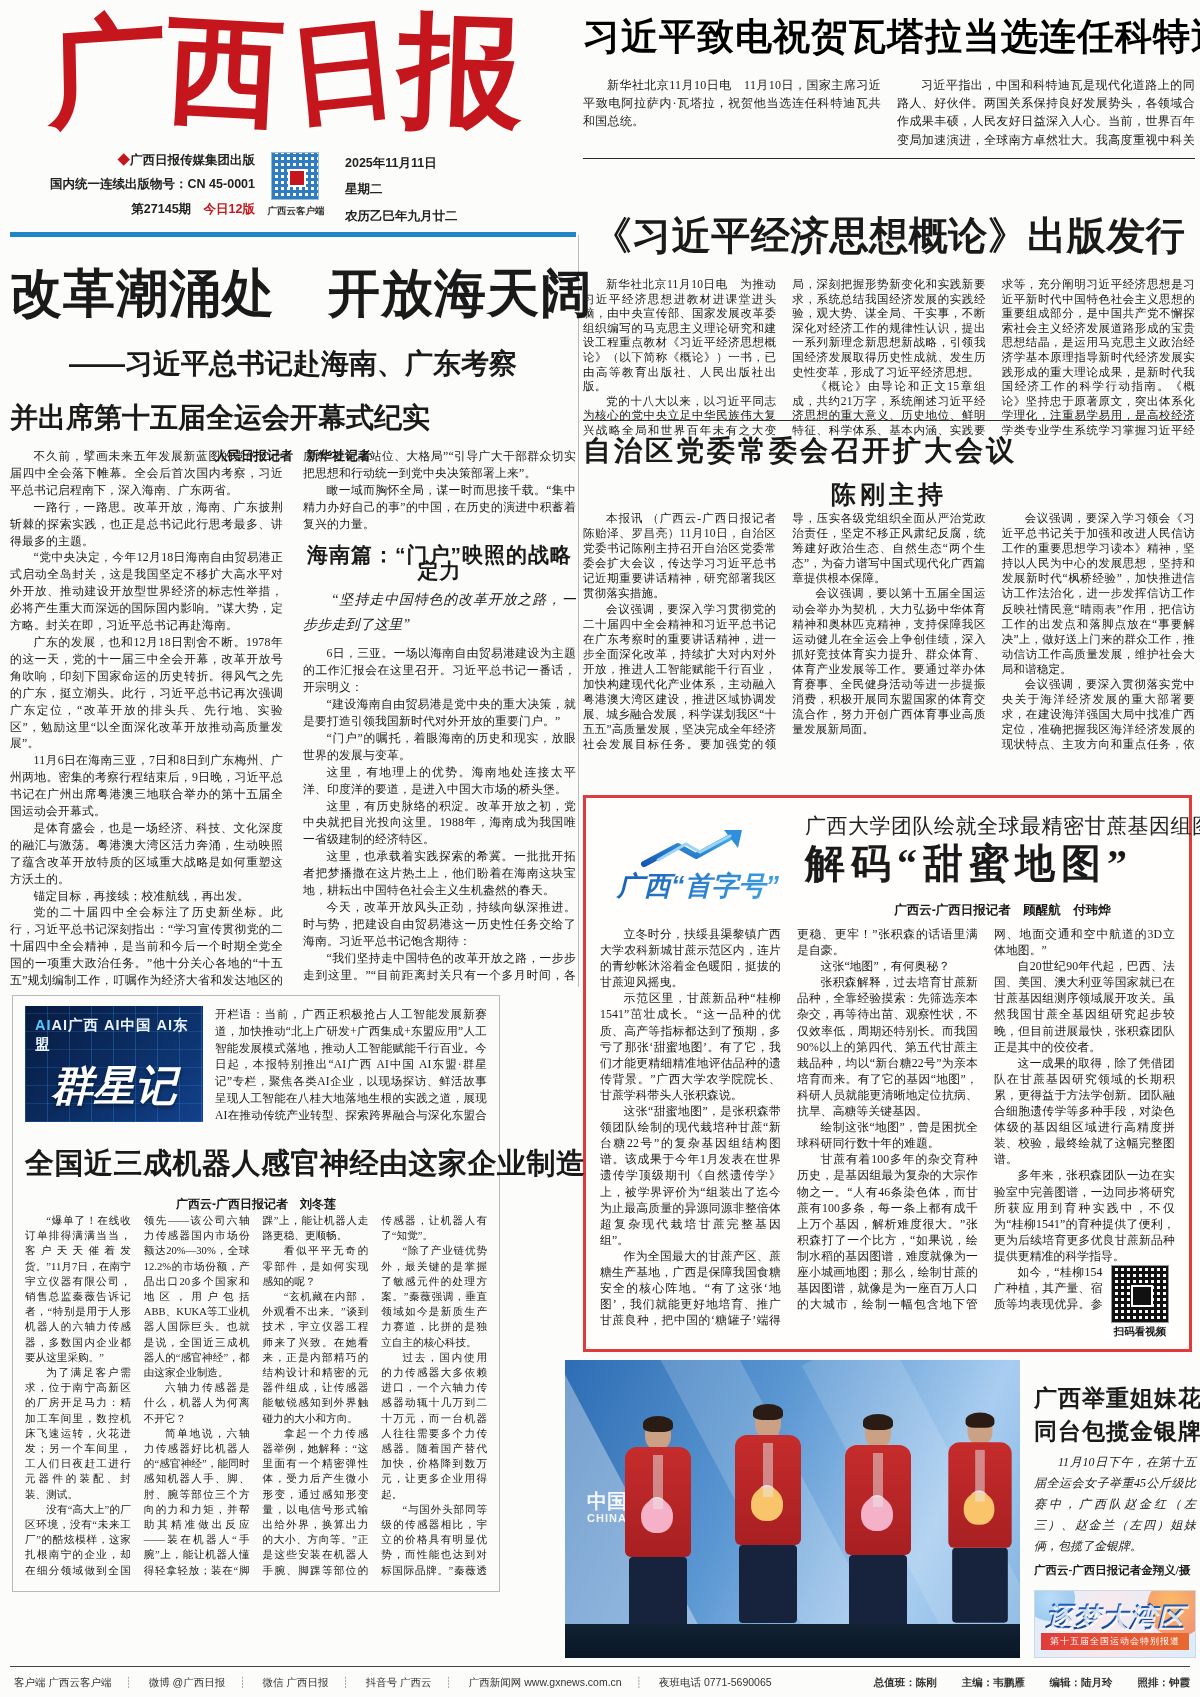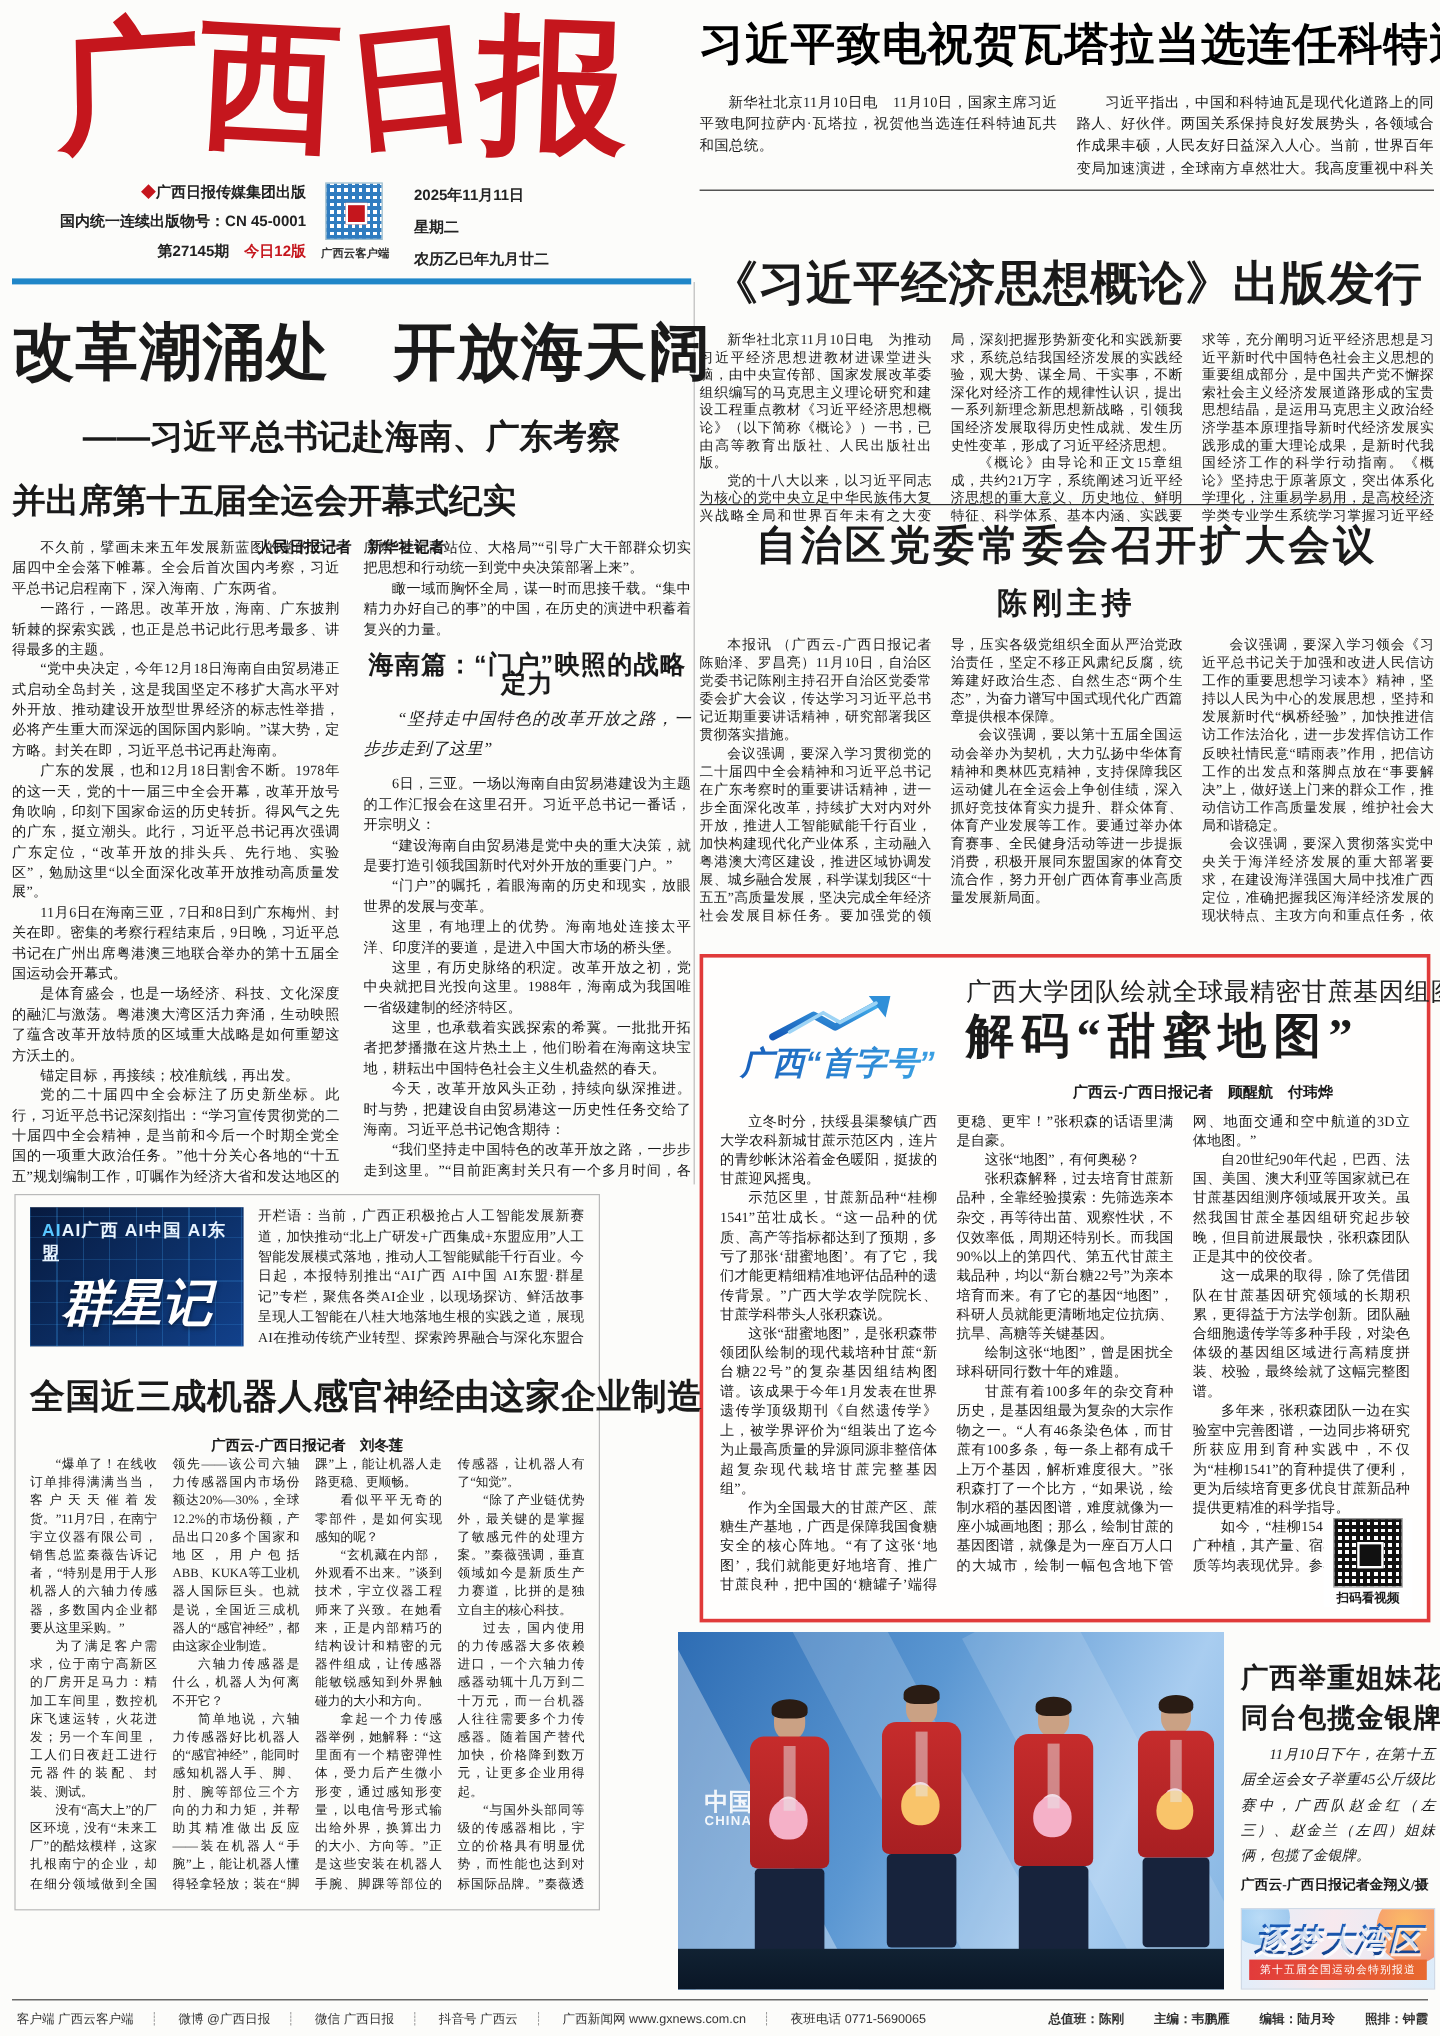--- a/index.html
+++ b/index.html
@@ -34,23 +34,23 @@
   .tr-art h1 { font-family:"Liberation Sans",sans-serif; font-size:37px; font-weight:900; letter-spacing:1px; white-space:nowrap; color:#000; }
   .tr-art .cols { margin-top:14px; column-count:2; font-size:12px; line-height:1.52; height:82px; letter-spacing:.3px; }
 
   
   .jj-art { position:absolute; left:583px; top:163px; width:612px;margin-top:46px; }
   .jj-art h1 { font-family:"Liberation Sans",sans-serif; text-align:center; font-size:39px; font-weight:900; letter-spacing:.5px; white-space:nowrap; }
   .jj-art .cols { margin-top:14px; column-count:3; font-size:11.5px; line-height:14.6px; height:172px; letter-spacing:.2px; }
 
   
   .cw-art { position:absolute; left:583px; top:432px; width:612px; }
-  .cw-art h1 { font-family:"Liberation Sans",sans-serif; text-align:center; font-size:34px; font-weight:900; letter-spacing:3px; white-space:nowrap; }
+  .cw-art h1 { font-family:"Liberation Sans",sans-serif; text-align:left; font-size:28px; font-weight:900; letter-spacing:3px; white-space:nowrap; }
   .cw-art h2 { text-align:center; font-size:25px; font-weight:bold; margin-top:8px; letter-spacing:4px; }
-  .cw-art .cols { margin-top:12px; column-count:3; font-size:11.5px; line-height:15.1px; height:242px; letter-spacing:.2px; }
+  .cw-art .cols { column-count:3; font-size:11.5px; line-height:15.1px; height:242px; letter-spacing:.2px; }
 
   
   .main-art { position:absolute; left:10px; top:232px; width:566px; }
   .main-art .blue-bar { height:5px; background:#1f86c8; margin-bottom:22px; }
   .main-art h1 { font-family:"Liberation Sans",sans-serif; font-size:52px; font-weight:900; letter-spacing:1px; white-space:nowrap; }
   .main-art .sub { font-family:"Liberation Sans",sans-serif; font-size:28px; font-weight:900; margin-top:16px; line-height:1.35; }
   .main-art .byline { text-align:center; font-size:13px; font-weight:bold; margin-top:10px; font-family:"Liberation Sans",sans-serif; }
   .main-body { position:absolute; left:10px; top:448px; width:566px; height:546px; column-count:2; column-gap:20px; overflow:hidden; text-align:justify; font-size:11.8px; line-height:16.9px; letter-spacing:.2px; }
   .main-body p { text-indent:2em; }
   .sec-head { font-family:"Liberation Sans",sans-serif; font-size:21px; font-weight:900; text-align:center; margin:14px 0 8px; letter-spacing:1px; text-indent:0 !important; }
@@ -184,21 +184,21 @@
     <div class="sub" style="text-align:center;">——习近平总书记赴海南、广东考察</div>
     <div class="sub">并出席第十五届全运会开幕式纪实</div>
     <div class="byline">人民日报记者　新华社记者</div>
   </div>
   <div class="main-body">
     <div>
         <p>不久前，擘画未来五年发展新蓝图的党的二十届四中全会落下帷幕。全会后首次国内考察，习近平总书记启程南下，深入海南、广东两省。</p>
         <p>一路行，一路思。改革开放，海南、广东披荆斩棘的探索实践，也正是总书记此行思考最多、讲得最多的主题。</p>
         <p>“党中央决定，今年12月18日海南自由贸易港正式启动全岛封关，这是我国坚定不移扩大高水平对外开放、推动建设开放型世界经济的标志性举措，必将产生重大而深远的国际国内影响。”谋大势，定方略。封关在即，习近平总书记再赴海南。</p>
         <p>广东的发展，也和12月18日割舍不断。1978年的这一天，党的十一届三中全会开幕，改革开放号角吹响，印刻下国家命运的历史转折。得风气之先的广东，挺立潮头。此行，习近平总书记再次强调广东定位，“改革开放的排头兵、先行地、实验区”，勉励这里“以全面深化改革开放推动高质量发展”。</p>
-        <p>11月6日在海南三亚，7日和8日到广东梅州、封关在即。密集的考察行程结束后，9日晚，习近平总书记在广州出席粤港澳三地联合举办的第十五届全国运动会开幕式。</p>
+        <p>11月6日在海南三亚，7日和8日到广东梅州、广州两地。密集的考察行程结束后，9日晚，习近平总书记在广州出席粤港澳三地联合举办的第十五届全国运动会开幕式。</p>
         <p>是体育盛会，也是一场经济、科技、文化深度的融汇与激荡。粤港澳大湾区活力奔涌，生动映照了蕴含改革开放特质的区域重大战略是如何重塑这方沃土的。</p>
         <p>锚定目标，再接续；校准航线，再出发。</p>
         <p>党的二十届四中全会标注了历史新坐标。此行，习近平总书记深刻指出：“学习宣传贯彻党的二十届四中全会精神，是当前和今后一个时期全党全国的一项重大政治任务。”他十分关心各地的“十五五”规划编制工作，叮嘱作为经济大省和发达地区的广东“要有高站位、大格局”“引导广大干部群众切实把思想和行动统一到党中央决策部署上来”。</p>
         <p>瞰一域而胸怀全局，谋一时而思接千载。“集中精力办好自己的事”的中国，在历史的演进中积蓄着复兴的力量。</p>
       </div>
     <div class="sec-head">海南篇：“门户”映照的战略定力</div>
     <div class="sec-quote">“坚持走中国特色的改革开放之路，一步步走到了这里”</div>
     <div>
         <p>6日，三亚。一场以海南自由贸易港建设为主题的工作汇报会在这里召开。习近平总书记一番话，开宗明义：</p>
         <p>“建设海南自由贸易港是党中央的重大决策，就是要打造引领我国新时代对外开放的重要门户。”</p>

